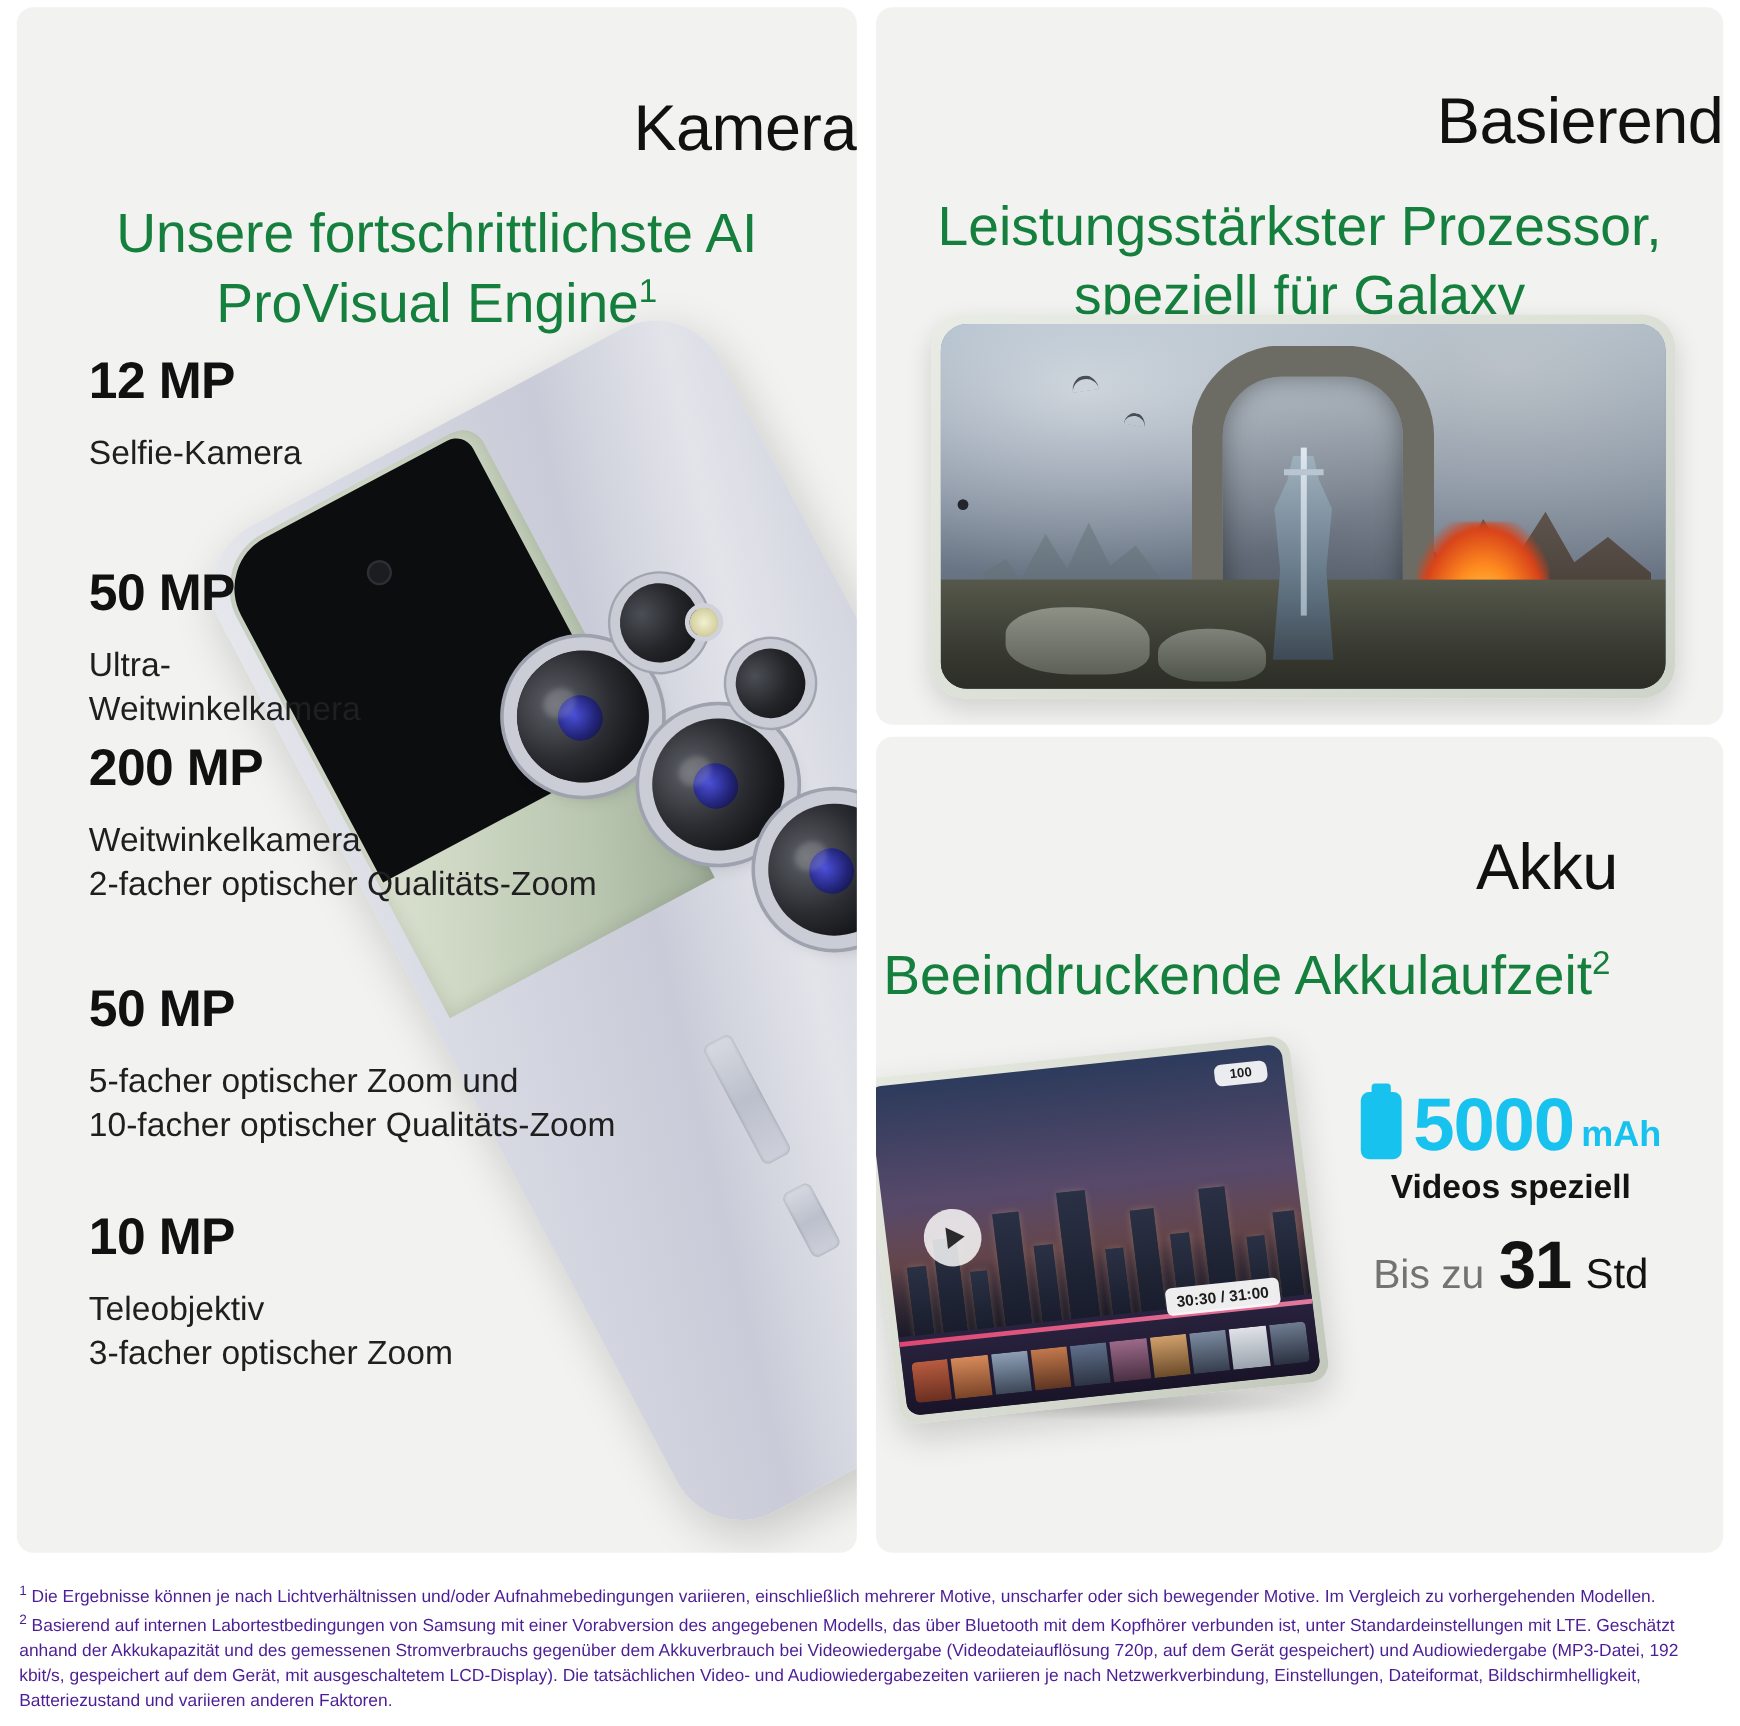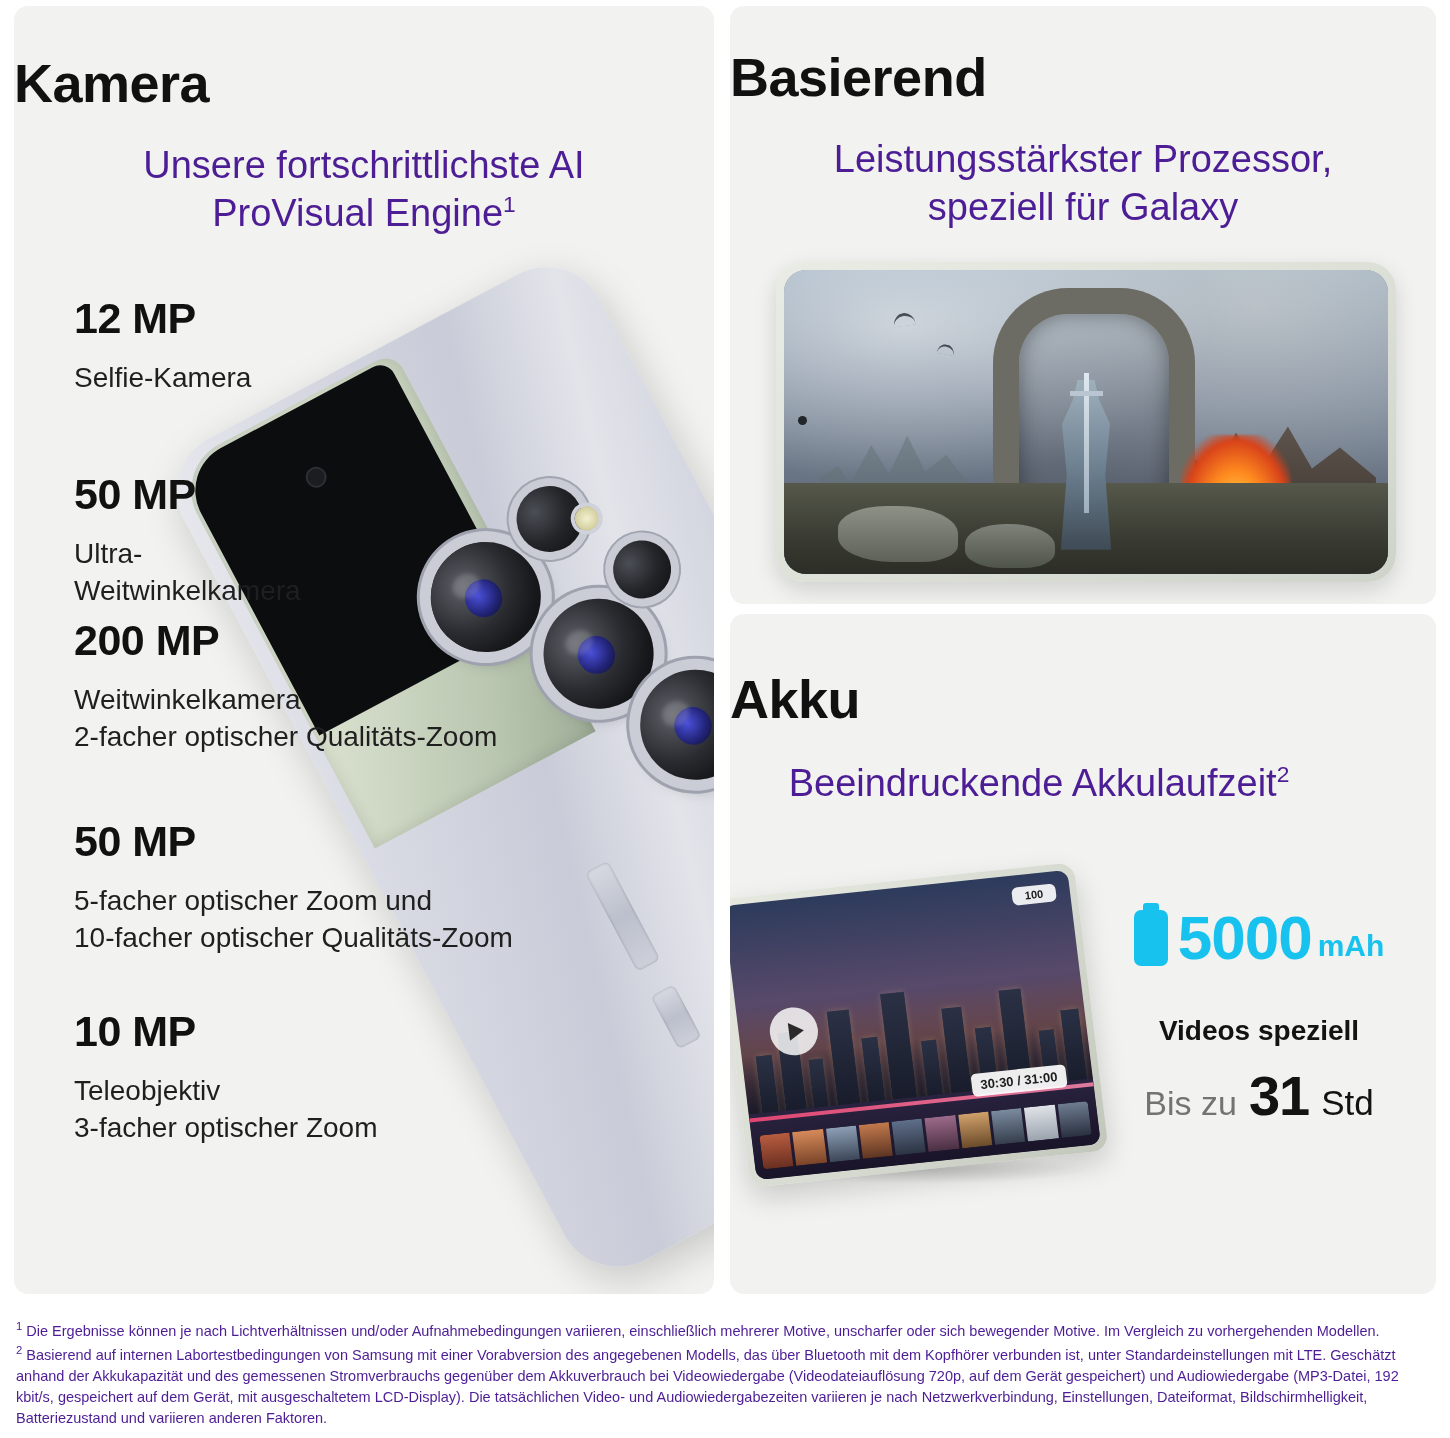--- a/index.html
+++ b/index.html
@@ -44,32 +44,33 @@
   }
   .panel-battery {
     left: 730px;
     top: 614px;
     width: 706px;
     height: 680px;
   }
 
   
   .h-title {
-    text-align: left;
+    text-align: right;
     font-size: 54px;
-    font-weight: 700;
+    font-weight: 400;
     letter-spacing: -0.5px;
     color: #111111;
+    margin-top: 24px;
   }
   .h-sub {
     text-align: center;
-    font-size: 38px;
+    font-size: 46px;
     font-weight: 400;
     line-height: 1.25;
-    color: #4c1d95;
+    color: #15803d;
   }
   .sup {
     font-size: 0.6em;
     vertical-align: super;
   }
 
   
   .cam-head {
     position: absolute;
     left: 0;
@@ -473,21 +474,20 @@
     left: 356px;
     top: 288px;
     width: 346px;
     text-align: center;
   }
   .mah-row {
     display: flex;
     align-items: center;
     justify-content: center;
     gap: 10px;
-    margin-bottom: 42px;
   }
   .bat-icon {
     width: 34px;
     height: 56px;
     border-radius: 7px;
     background: #18c2ef;
     position: relative;
   }
   .bat-icon::before {
     content: "";

